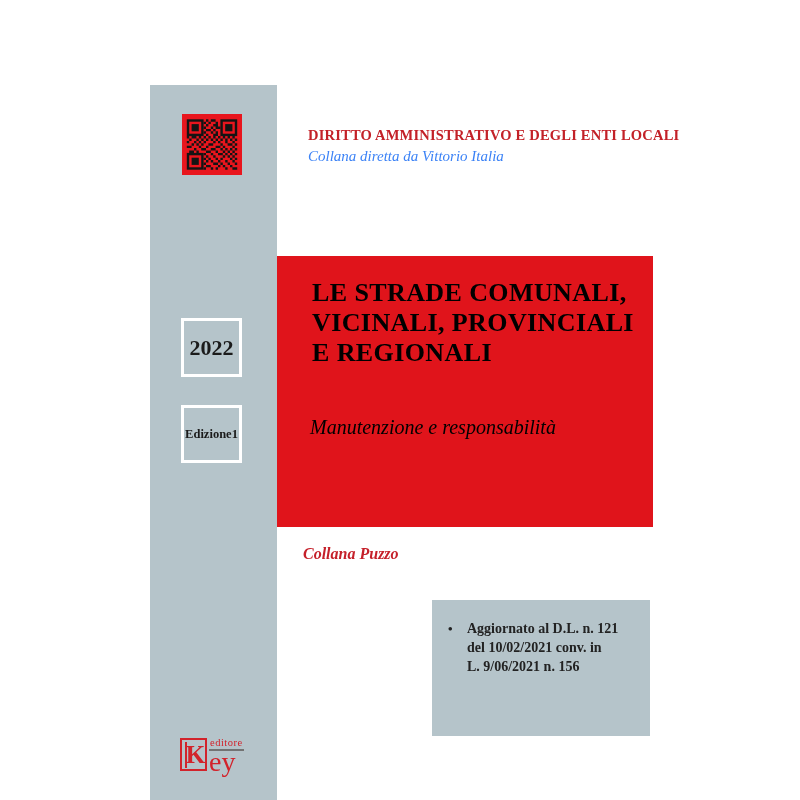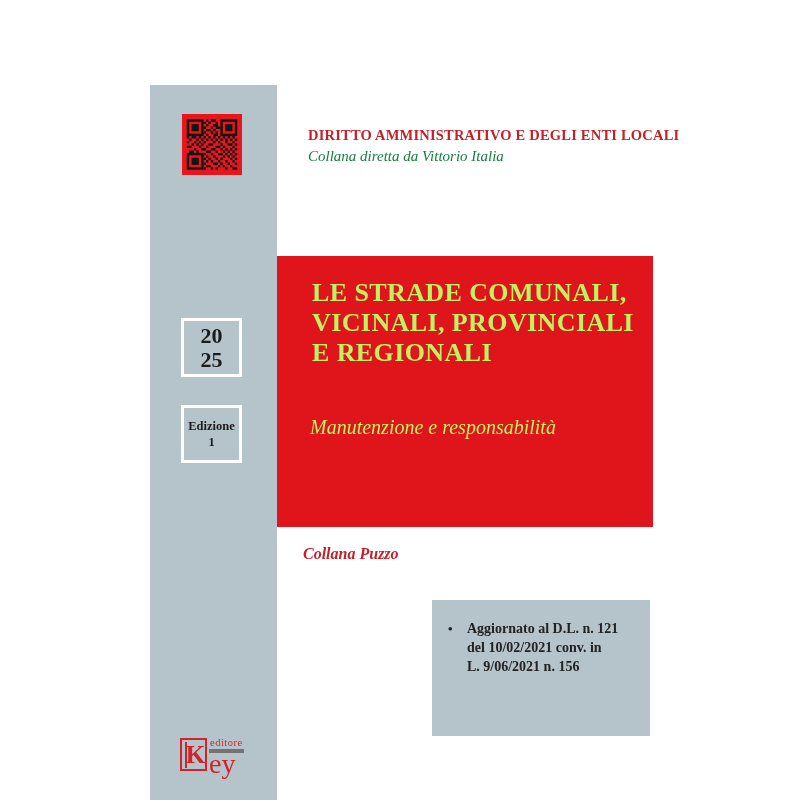--- a/index.html
+++ b/index.html
@@ -19,47 +19,47 @@
   }
   .qr svg{display:block;width:100%;height:100%;}
   
   .series-title{
     position:absolute;left:308px;top:83px;
     color:#c32128;font-weight:bold;font-size:14.5px;letter-spacing:.2px;
     white-space:nowrap;
   }
   .series-sub{
     position:absolute;left:308px;top:104px;
-    color:#15803d;font-style:italic;font-size:15px;white-space:nowrap;
+    color:#3b82f6;font-style:italic;font-size:15px;white-space:nowrap;
   }
   
   .red-block{
     position:absolute;left:277px;top:212px;width:376px;height:271px;
-    background:#e0141b;color:#bef264;
+    background:#e0141b;color:#000000;
   }
   .book-title{
     position:absolute;left:35px;top:22px;
     font-weight:bold;font-size:26px;line-height:30px;letter-spacing:.4px;
   }
   .book-title span{display:block;white-space:nowrap;}
   .book-subtitle{
     position:absolute;left:33px;top:160px;
     font-style:italic;font-size:20px;white-space:nowrap;
   }
   
   .author{
     position:absolute;left:303px;top:501px;
     color:#c5202a;font-weight:bold;font-style:italic;font-size:16px;
     white-space:nowrap;
   }
   
   .year-box,.edition-box{
     position:absolute;left:181px;width:61px;
     border:3px solid #ffffff;box-sizing:border-box;
-    display:flex;flex-direction:column;align-items:center;justify-content:center;
+    display:flex;flex-direction:row;align-items:center;justify-content:center;
     color:#1b1b1b;font-weight:bold;text-align:center;
   }
   .year-box{top:274px;height:59px;font-size:22px;line-height:24px;}
   .edition-box{top:361px;height:58px;font-size:12.5px;line-height:16px;}
   
   .note-box{
     position:absolute;left:432px;top:556px;width:218px;height:136px;
     background:#b5c4ca;box-sizing:border-box;
     color:#222222;font-weight:bold;font-size:14px;line-height:19px;
   }
@@ -77,21 +77,21 @@
     font-weight:bold;font-size:25px;line-height:1;
   }
   .key-k::before{
     content:"";position:absolute;left:2.5px;top:1.5px;bottom:1.5px;width:2.5px;
     background:#d2232b;
   }
   .key-k-letter{margin-left:4px;}
   .key-right{margin-left:2px;display:flex;flex-direction:column;align-items:flex-start;}
   .key-editore{
     font-size:10.5px;line-height:10px;letter-spacing:.5px;
-    border-bottom:4px solid #737373;padding:0 1px 1px 1px;
+    border-bottom:2px solid #737373;padding:0 1px 1px 1px;
   }
   .key-ey{font-size:28px;line-height:22px;margin-top:0;}
 </style>
 </head>
 <body>
 
 <div class="cover">
 
   <div class="band"></div>
 
@@ -125,21 +125,21 @@
       <span>VICINALI, PROVINCIALI</span>
       <span>E REGIONALI</span>
     </div>
     <div class="book-subtitle">Manutenzione e responsabilità</div>
   </div>
 
   <div class="author">Collana Puzzo</div>
 
   <div class="year-box">
     <span>20</span>
-    <span>25</span>
+    <span>22</span>
   </div>
 
   <div class="edition-box">
     <span>Edizione</span>
     <span>1</span>
   </div>
 
   <div class="note-box">
     <div class="note-inner">
       <div class="note-bullet">•</div>

